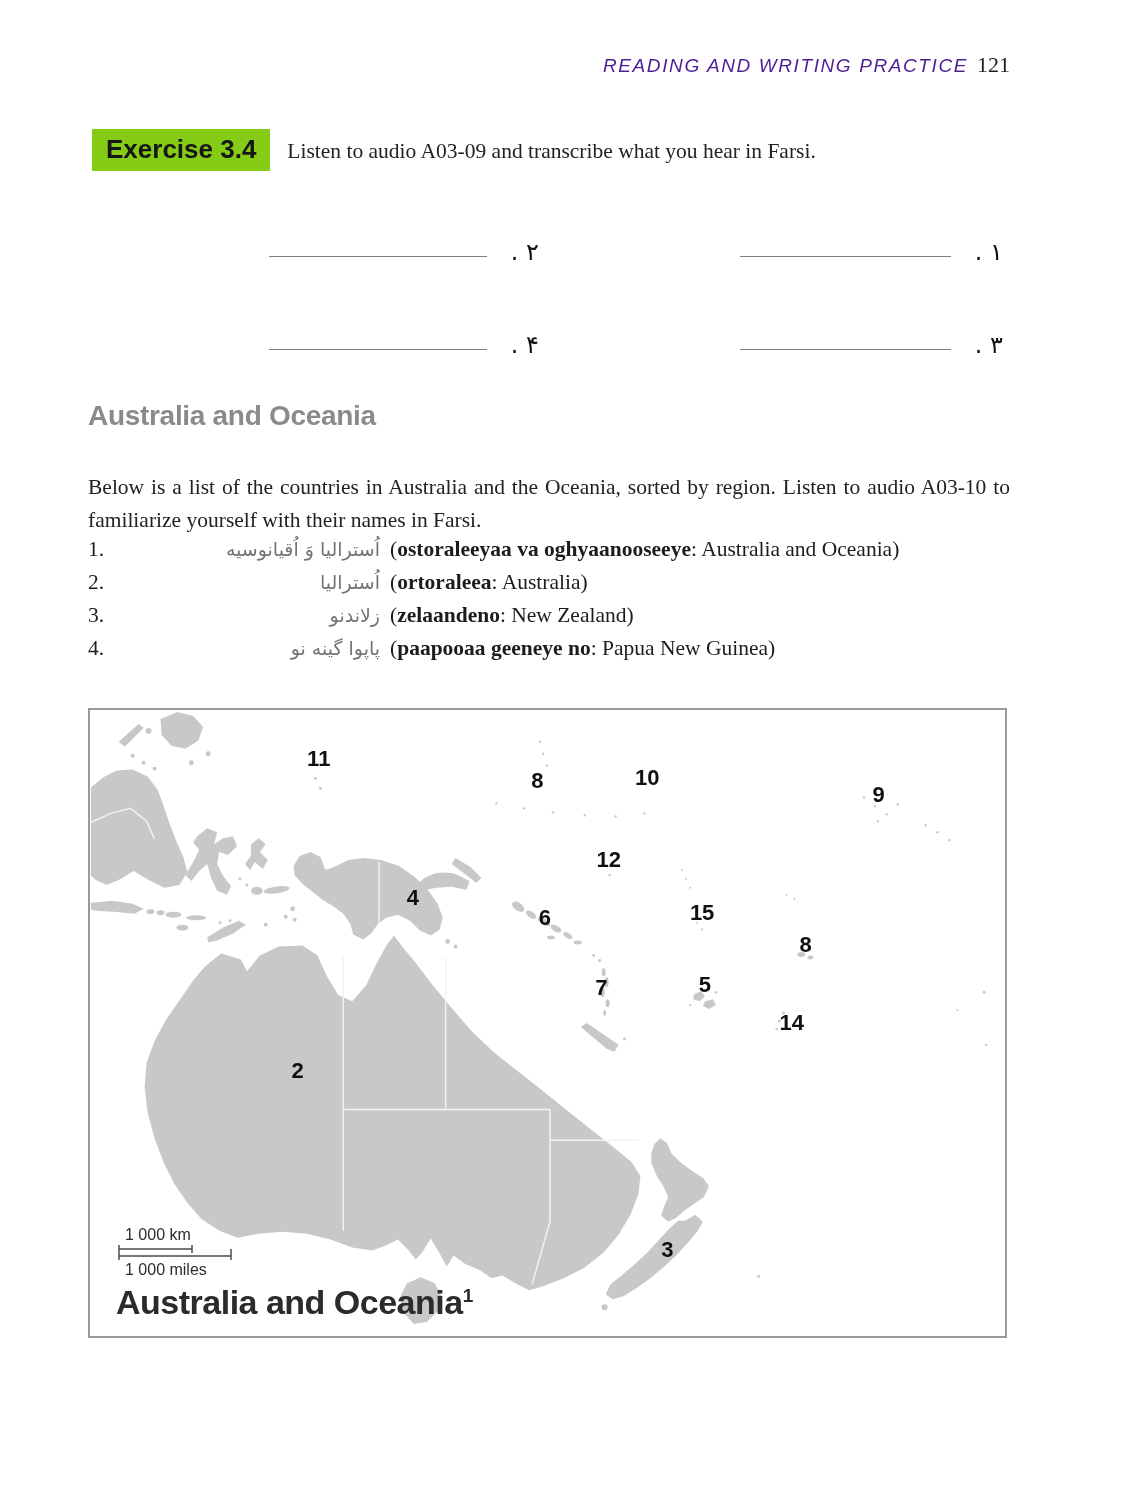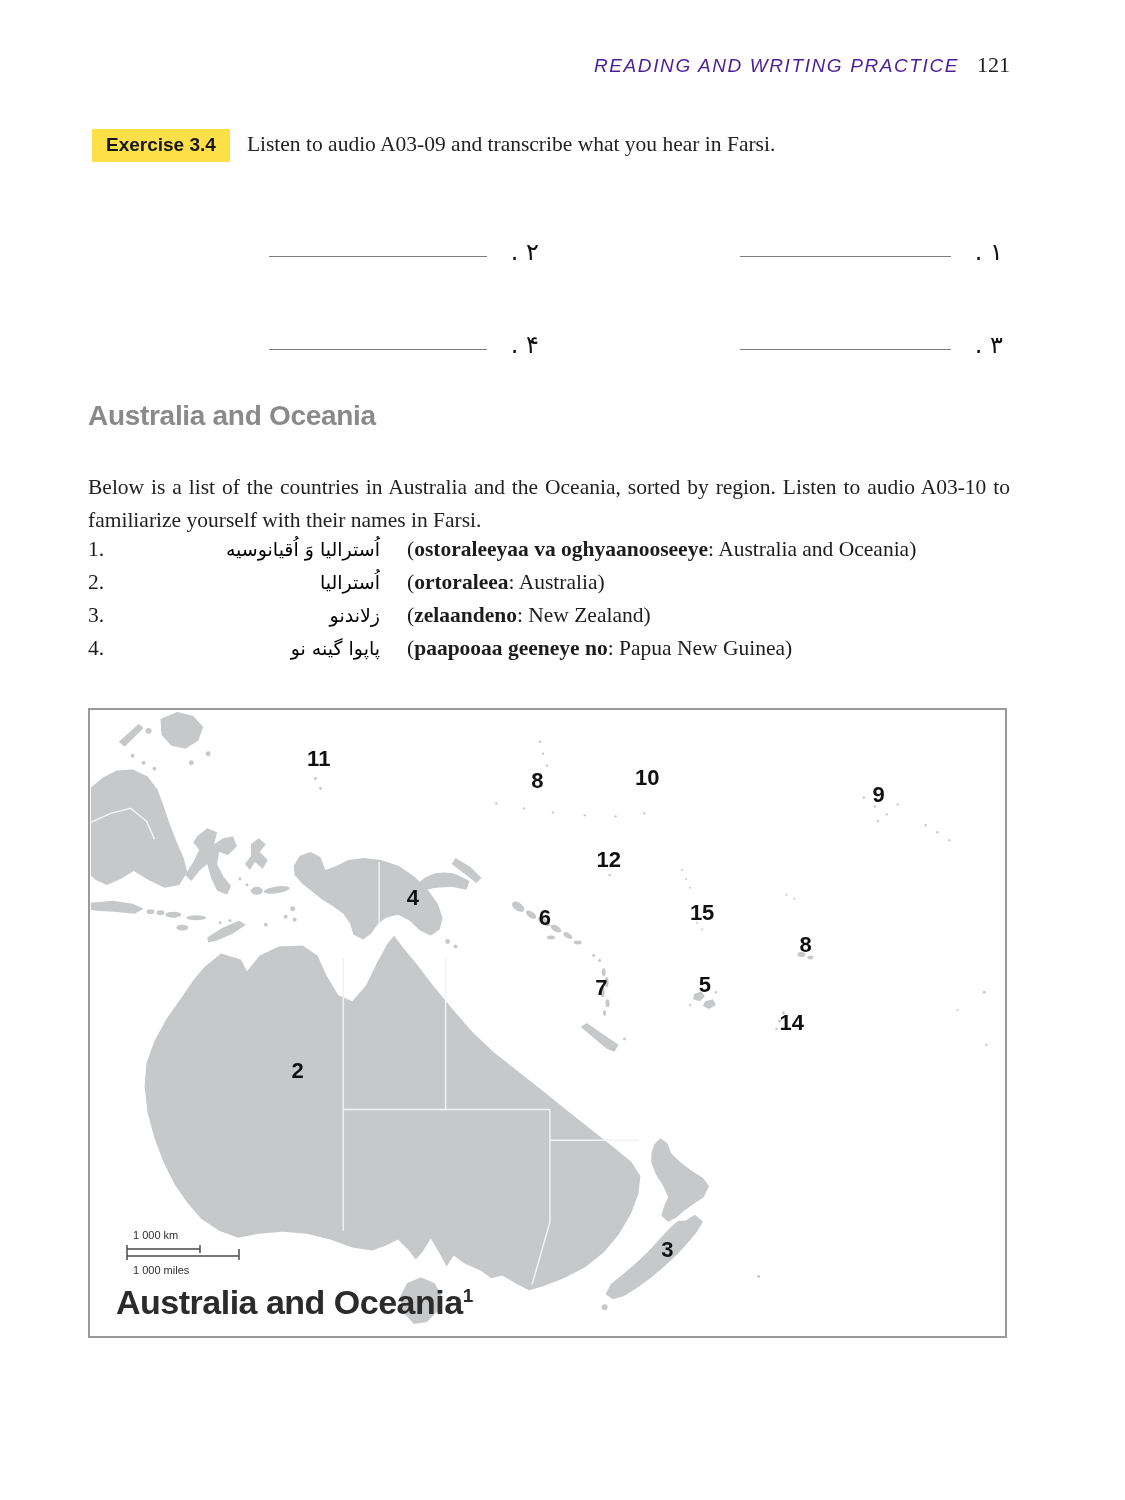--- a/index.html
+++ b/index.html
@@ -4,26 +4,26 @@
 <style>
   * { margin:0; padding:0; box-sizing:border-box; }
   html,body { width:1125px; height:1500px; background:#ffffff; position:relative;
               font-family:"Liberation Serif", serif; color:#1c1c1c; }
 
   
   .running-head { position:absolute; top:52px; right:115px; white-space:nowrap; }
   .rh-title { font-family:"Liberation Sans", sans-serif; font-style:italic;
               font-size:19px; letter-spacing:1.6px; color:#4c1d95; }
   .rh-page  { font-family:"Liberation Serif", serif; font-size:22px; color:#1b1b1b;
-              margin-left:14px; }
+              margin-left:5px; }
 
   
   .exercise-row { position:absolute; left:92px; top:129px; display:flex; align-items:baseline; }
-  .exercise-label { background:#fde047; font-family:"Liberation Sans", sans-serif;
-                    font-weight:bold; font-size:19px; color:#161616;
+  .exercise-label { background:#84cc16; font-family:"Liberation Sans", sans-serif;
+                    font-weight:bold; font-size:26px; color:#161616;
                     padding:5px 14px 6px 14px; }
   .exercise-instruction { font-size:21.5px; margin-left:17px; color:#222; }
 
   
   .blank { position:absolute; display:flex; align-items:flex-end; height:36px; }
   .blank .bline { flex:1; border-bottom:1.6px solid #7d7d7d; height:0; margin-bottom:7px; }
   .blank .bnum  { font-family:"DejaVu Sans", sans-serif; font-size:24px; line-height:1;
                   margin-left:24px; color:#111; }
   .blank-1 { left:740px; top:228px; width:263px; }
   .blank-2 { left:269px; top:228px; width:270px; }
@@ -35,35 +35,35 @@
                      font-family:"Liberation Sans", sans-serif; font-weight:bold;
                      font-size:28px; letter-spacing:-0.3px; color:#8a8a8a; }
   .section-intro { position:absolute; left:88px; top:439px; width:922px;
                    font-size:21.5px; line-height:33px; text-align:justify; color:#222;margin-top:32px; }
 
   
   .country-list { position:absolute; left:88px; top:537px; width:925px; }
   .c-row { display:flex; align-items:baseline; height:33px; }
   .c-num { width:47px; font-size:21.5px; }
   .c-farsi { width:245px; text-align:right; direction:rtl;
-             font-family:"DejaVu Sans", sans-serif; font-size:19px; color:#000000; }
-  .c-translit { margin-left:27px; font-size:21.5px; white-space:nowrap; }
+             font-family:"DejaVu Sans", sans-serif; font-size:19px; color:#737373; }
+  .c-translit { margin-left:10px; font-size:21.5px; white-space:nowrap; }
   .c-translit b { font-weight:bold; }
 
   
   .map-box { position:absolute; left:88px; top:708px; width:919px; height:630px;
              border:2px solid #989a9c; background:#ffffff; overflow:hidden; }
   .map-svg { position:absolute; left:0; top:0; width:100%; height:100%; }
   .land { fill:#c7c8ca; }
   .inner-border { stroke:#f1f2f3; stroke-width:1.5; fill:none; }
   .marker { position:absolute; transform:translate(-50%,-50%);
             font-family:"Liberation Sans", sans-serif; font-weight:bold;
             font-size:22px; color:#101010; white-space:nowrap; }
-  .scale { position:absolute; left:36px; top:516px;
-           font-family:"Liberation Sans", sans-serif; font-size:11px; color:#2d2d2d; }
+  .scale { position:absolute; left:28px; top:516px;
+           font-family:"Liberation Sans", sans-serif; font-size:16px; color:#2d2d2d; }
   .scale-label { margin-left:7px; line-height:18px; }
   .scale-lines { display:block; }
   .map-title { position:absolute; left:26px; top:573px;
                font-family:"Liberation Sans", sans-serif; font-weight:bold;
                font-size:34px; letter-spacing:-0.5px; color:#2b2b2b;text-align:right; }
   .map-title sup { font-size:19px; }
 </style>
 </head>
 <body>
 

